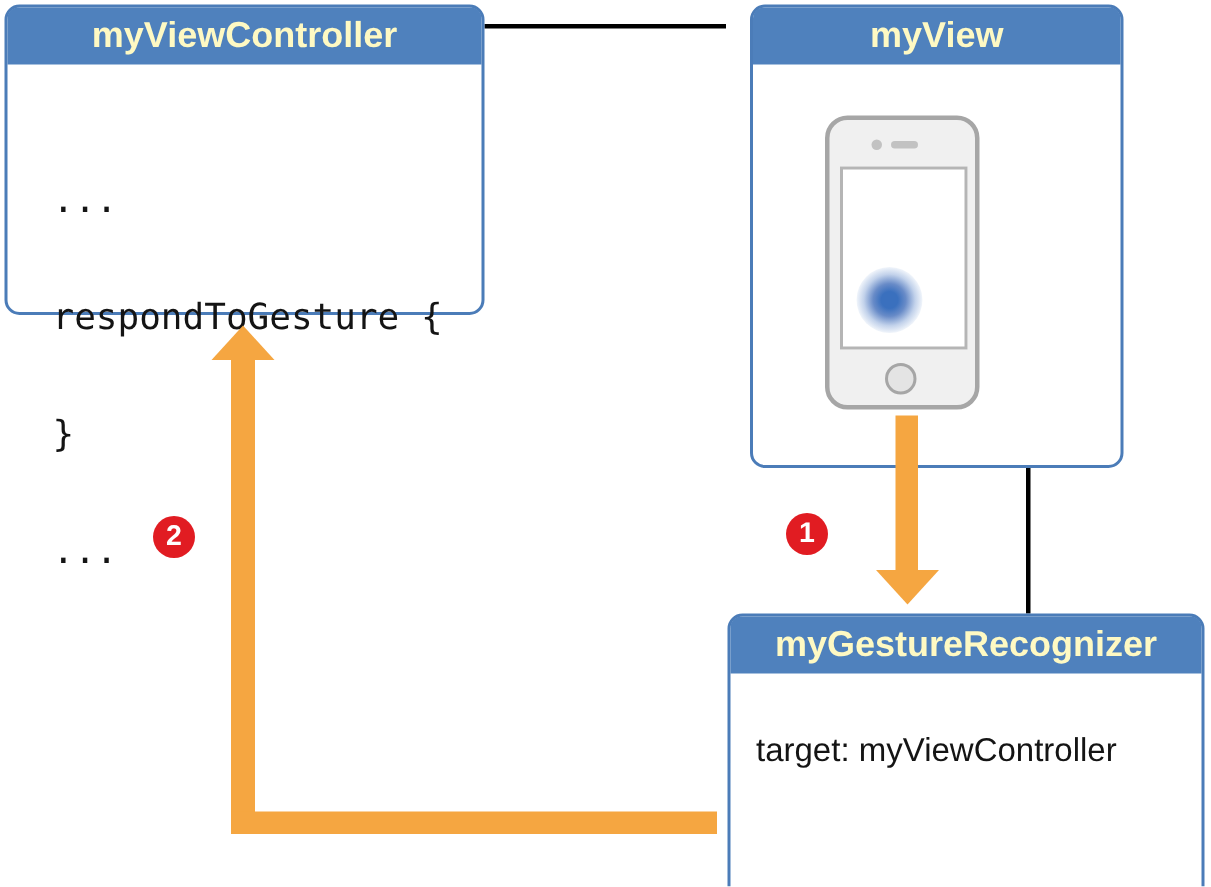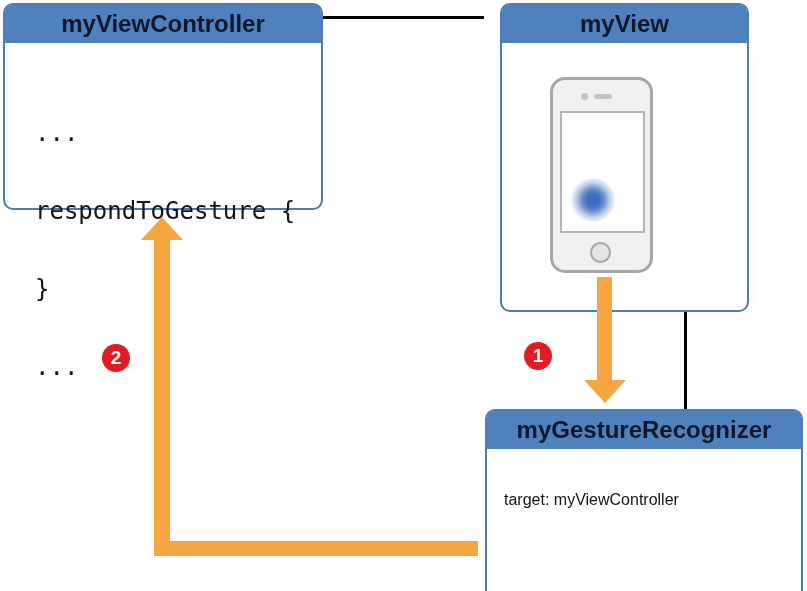--- a/index.html
+++ b/index.html
@@ -21,39 +21,39 @@
     border: 2px solid var(--box-border-blue, #4B7CB8);
     border-radius: 10px;
     z-index: 2;
   }
   .node-header {
     height: 38px;
     line-height: 38px;
     background: var(--header-blue, #4F81BD);
     border-radius: 7px 7px 0 0;
     text-align: center;
-    color: #0f172a;
+    color: #fef9c3;
     font-size: 24px;
     font-weight: bold;
   }
   .vc-box      { left: 3px;   top: 3px;   width: 320px; height: 207px; }
   .view-box    { left: 500px; top: 3px;   width: 249px; height: 309px; }
   .gesture-box { left: 485px; top: 409px; width: 318px; height: 216px; }
 
   .code-block {
     margin: 25px 0 0 30px;
     font-family: "DejaVu Sans Mono", monospace;
     font-size: 24px;
     line-height: 26px;
     color: #141414;
     white-space: pre;
   }
   .gesture-body {
     margin: 36px 0 0 17px;
-    font-size: 16px;
+    font-size: 22px;
     line-height: 29px;
     color: #141414;
   }
 
   
   .connector { position: absolute; background: #000000; z-index: 1; }
   .conn-top   { left: 323px; top: 16px;  width: 161px; height: 3px; }
   .conn-right { left: 684px; top: 312px; width: 3px;   height: 97px; }
 
   

